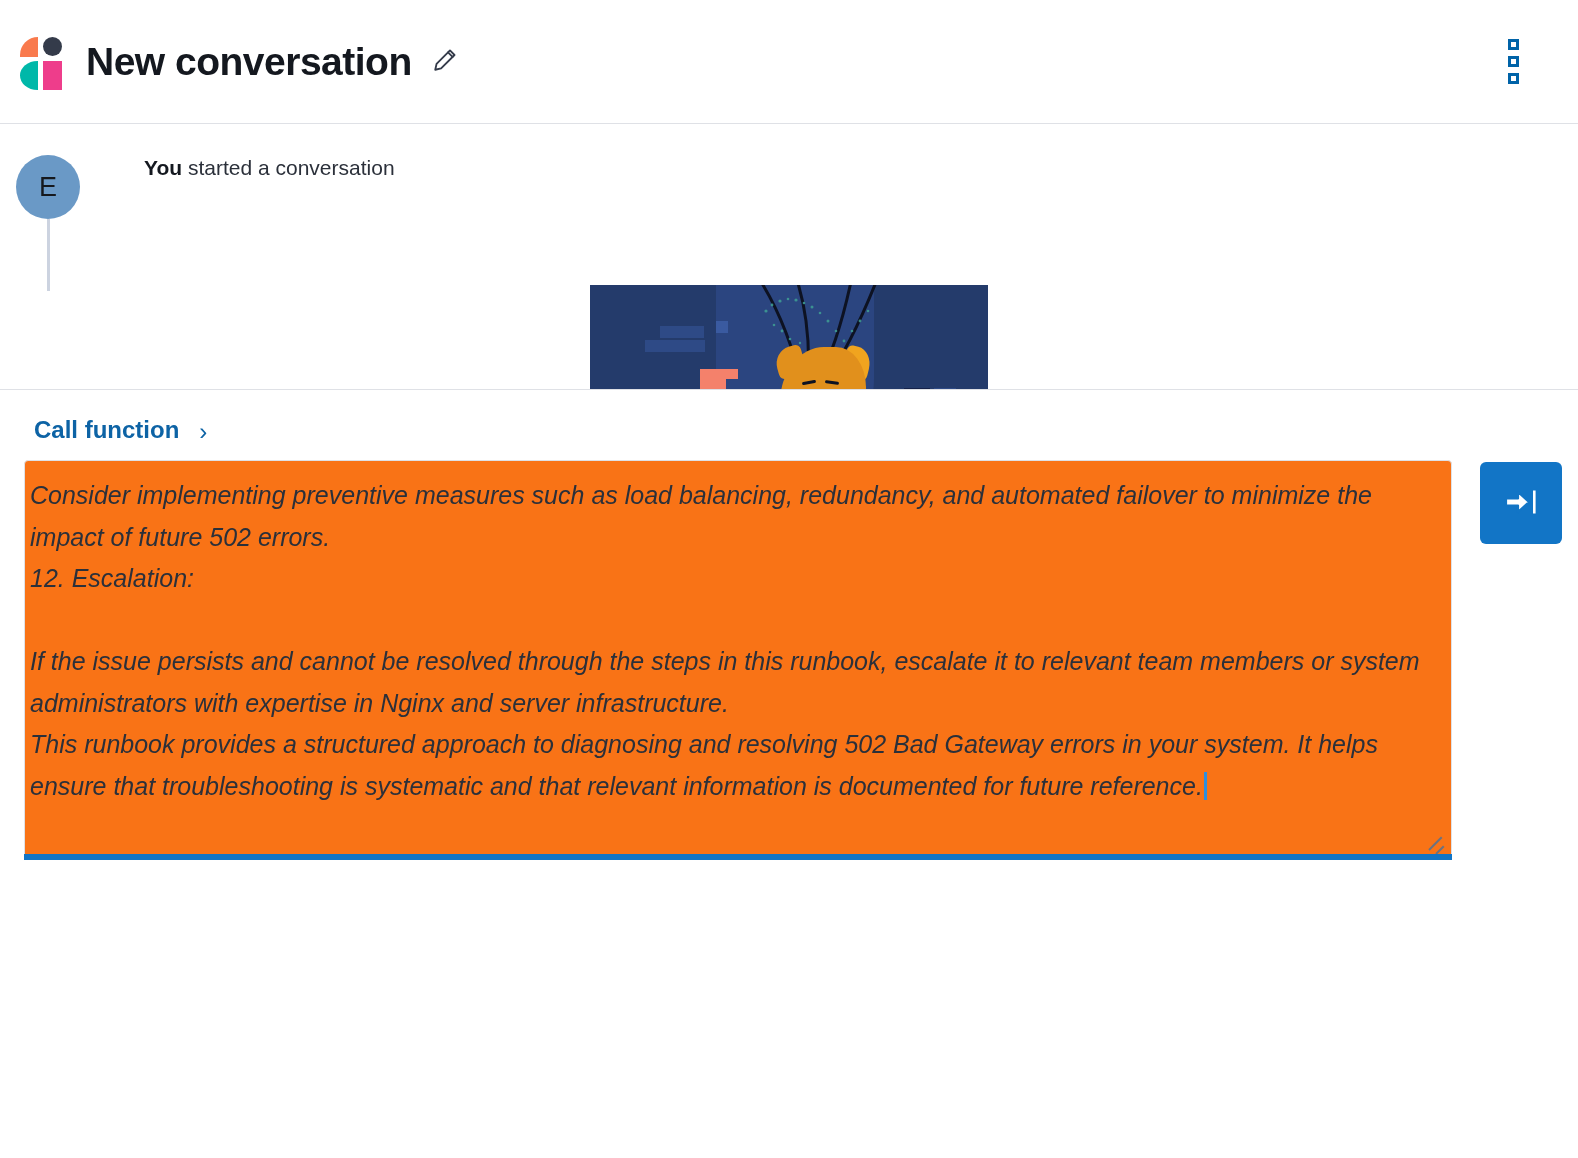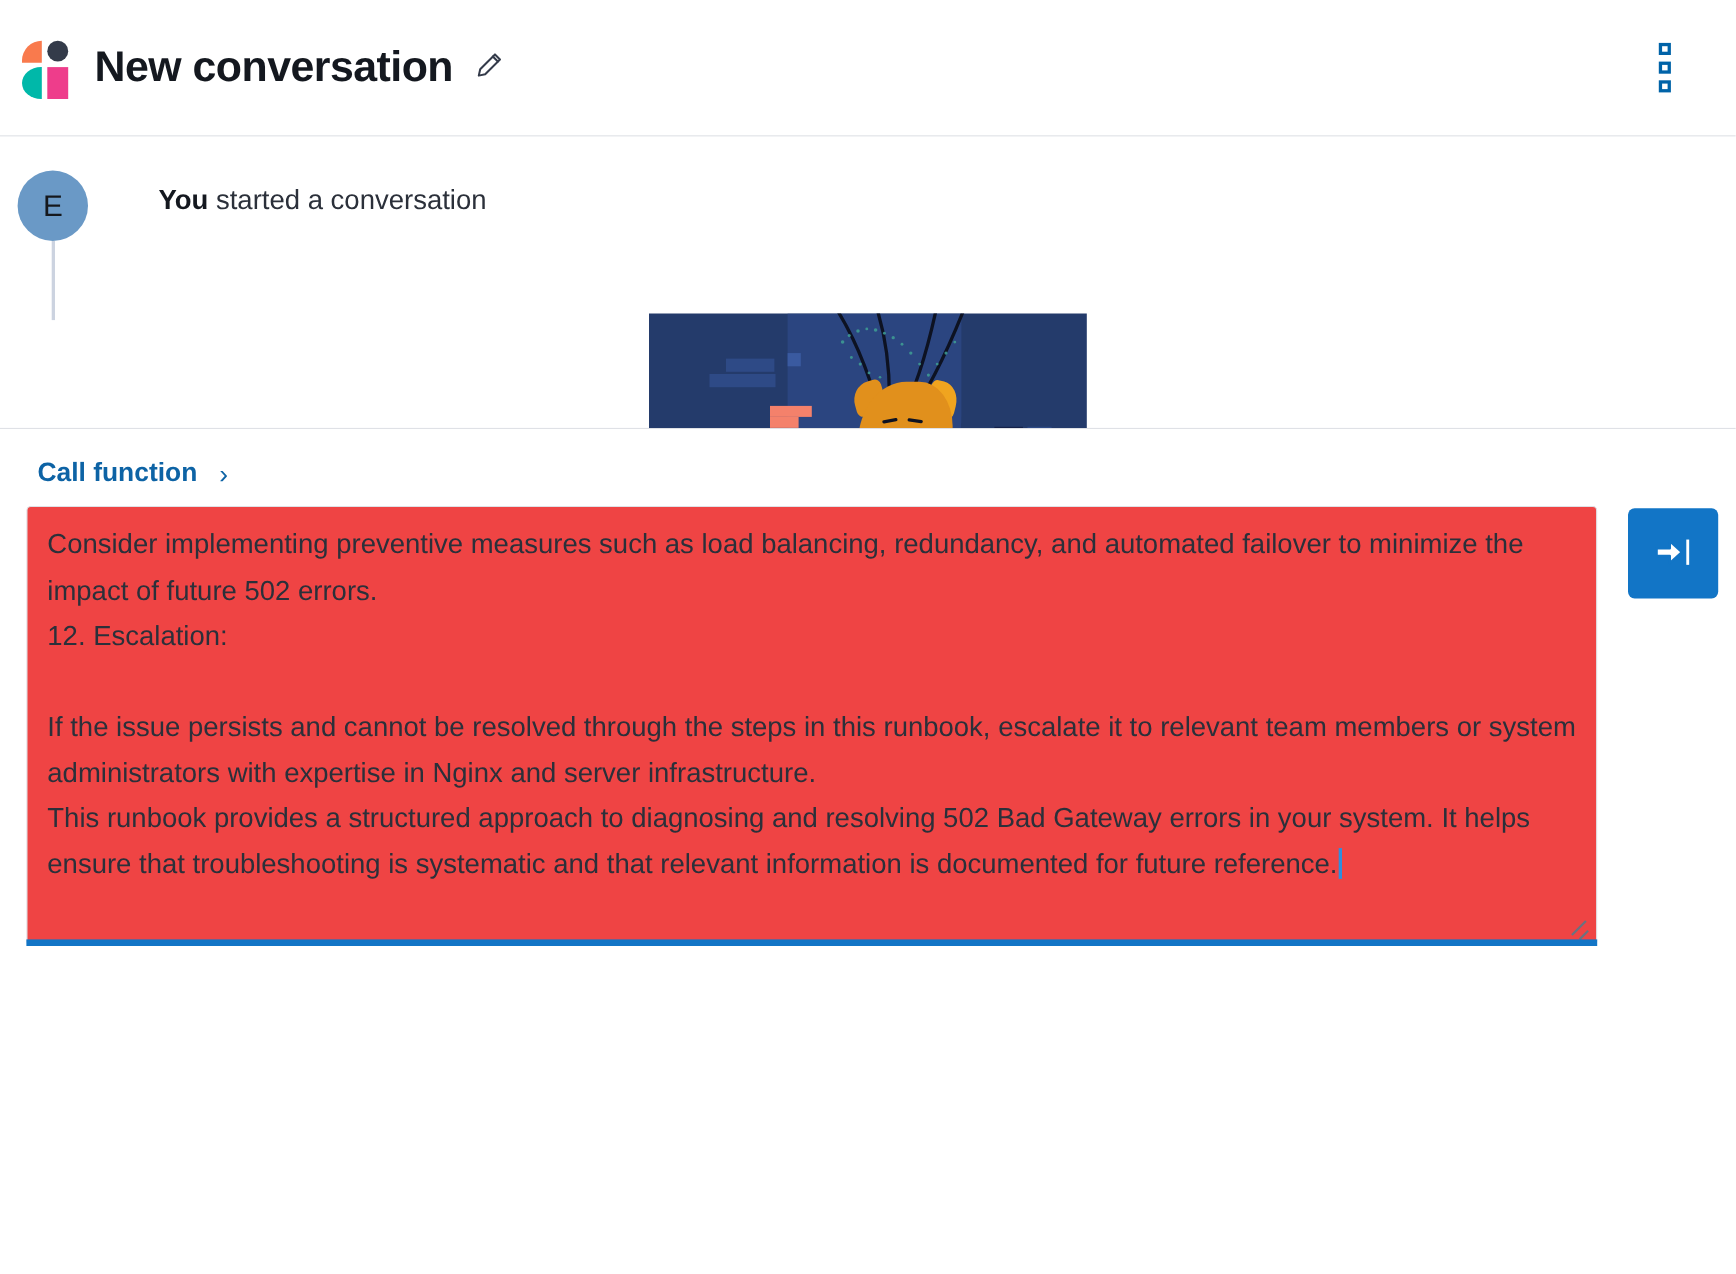--- a/index.html
+++ b/index.html
@@ -112,22 +112,22 @@
     z-index: 2;
   }
   .thread-line {
     position: absolute;
     left: 47px; top: 95px;
     width: 3px; height: 72px;
     background: #ccd3e0;
   }
   .event-text {
     margin-left: 64px;
-    margin-top: 13px;
-    font-size: 25px;
+    margin-top: 1px;
+    font-size: 21px;
     color: #2b303a;
     white-space: nowrap;
   }
   .event-text b { font-weight: bold; color: #14181f; }
 
   
   .empty-state {
     margin-top: 66px;
     display: flex;
     flex-direction: column;
@@ -319,28 +319,29 @@
   }
   .textarea-wrap {
     position: relative;
     flex: 1 1 auto;
   }
   .fake-textarea {
     width: 1428px;
     height: 400px;
     border: 1px solid #dfe1e6;
     border-radius: 4px;
-    background: #ef4444;
-    padding: 14px 18px 12px 18px;
+    background: #f97316;
+    padding: 14px 18px 12px 5px;
     font-size: 25px;
     line-height: 41.5px;
     color: #2b303a;
     overflow: hidden;
     white-space: pre-wrap;
     position: relative;
+    font-style: italic;
   }
   .caret {
     display: inline-block;
     width: 3px; height: 28px;
     background: #2f8fdd;
     vertical-align: -5px;
     margin-left: 1px;
   }
   .resize-handle {
     position: absolute;

